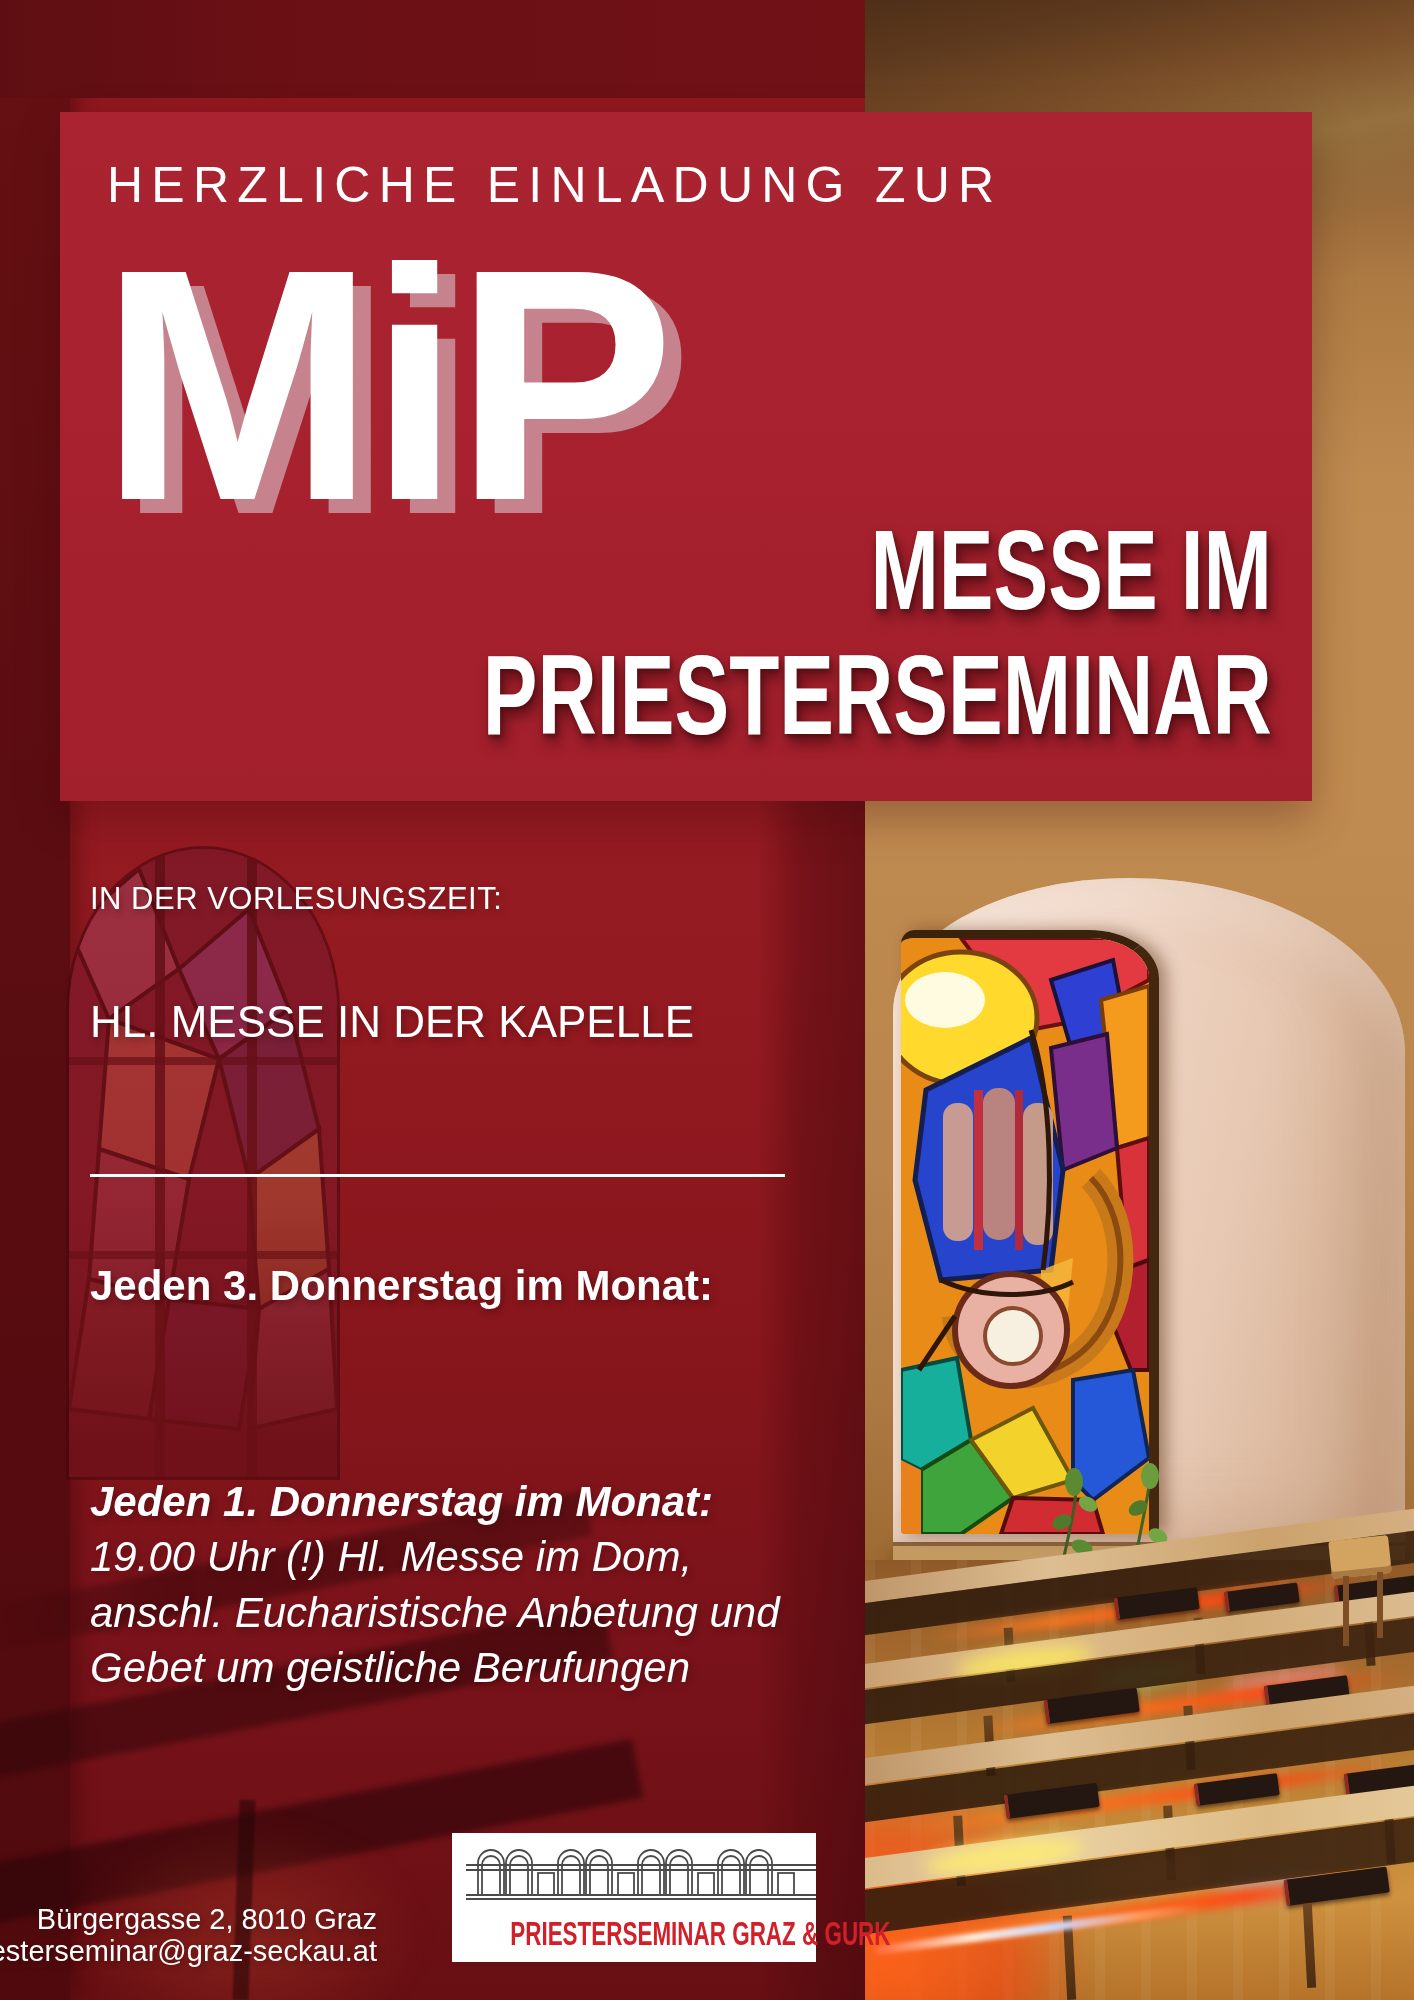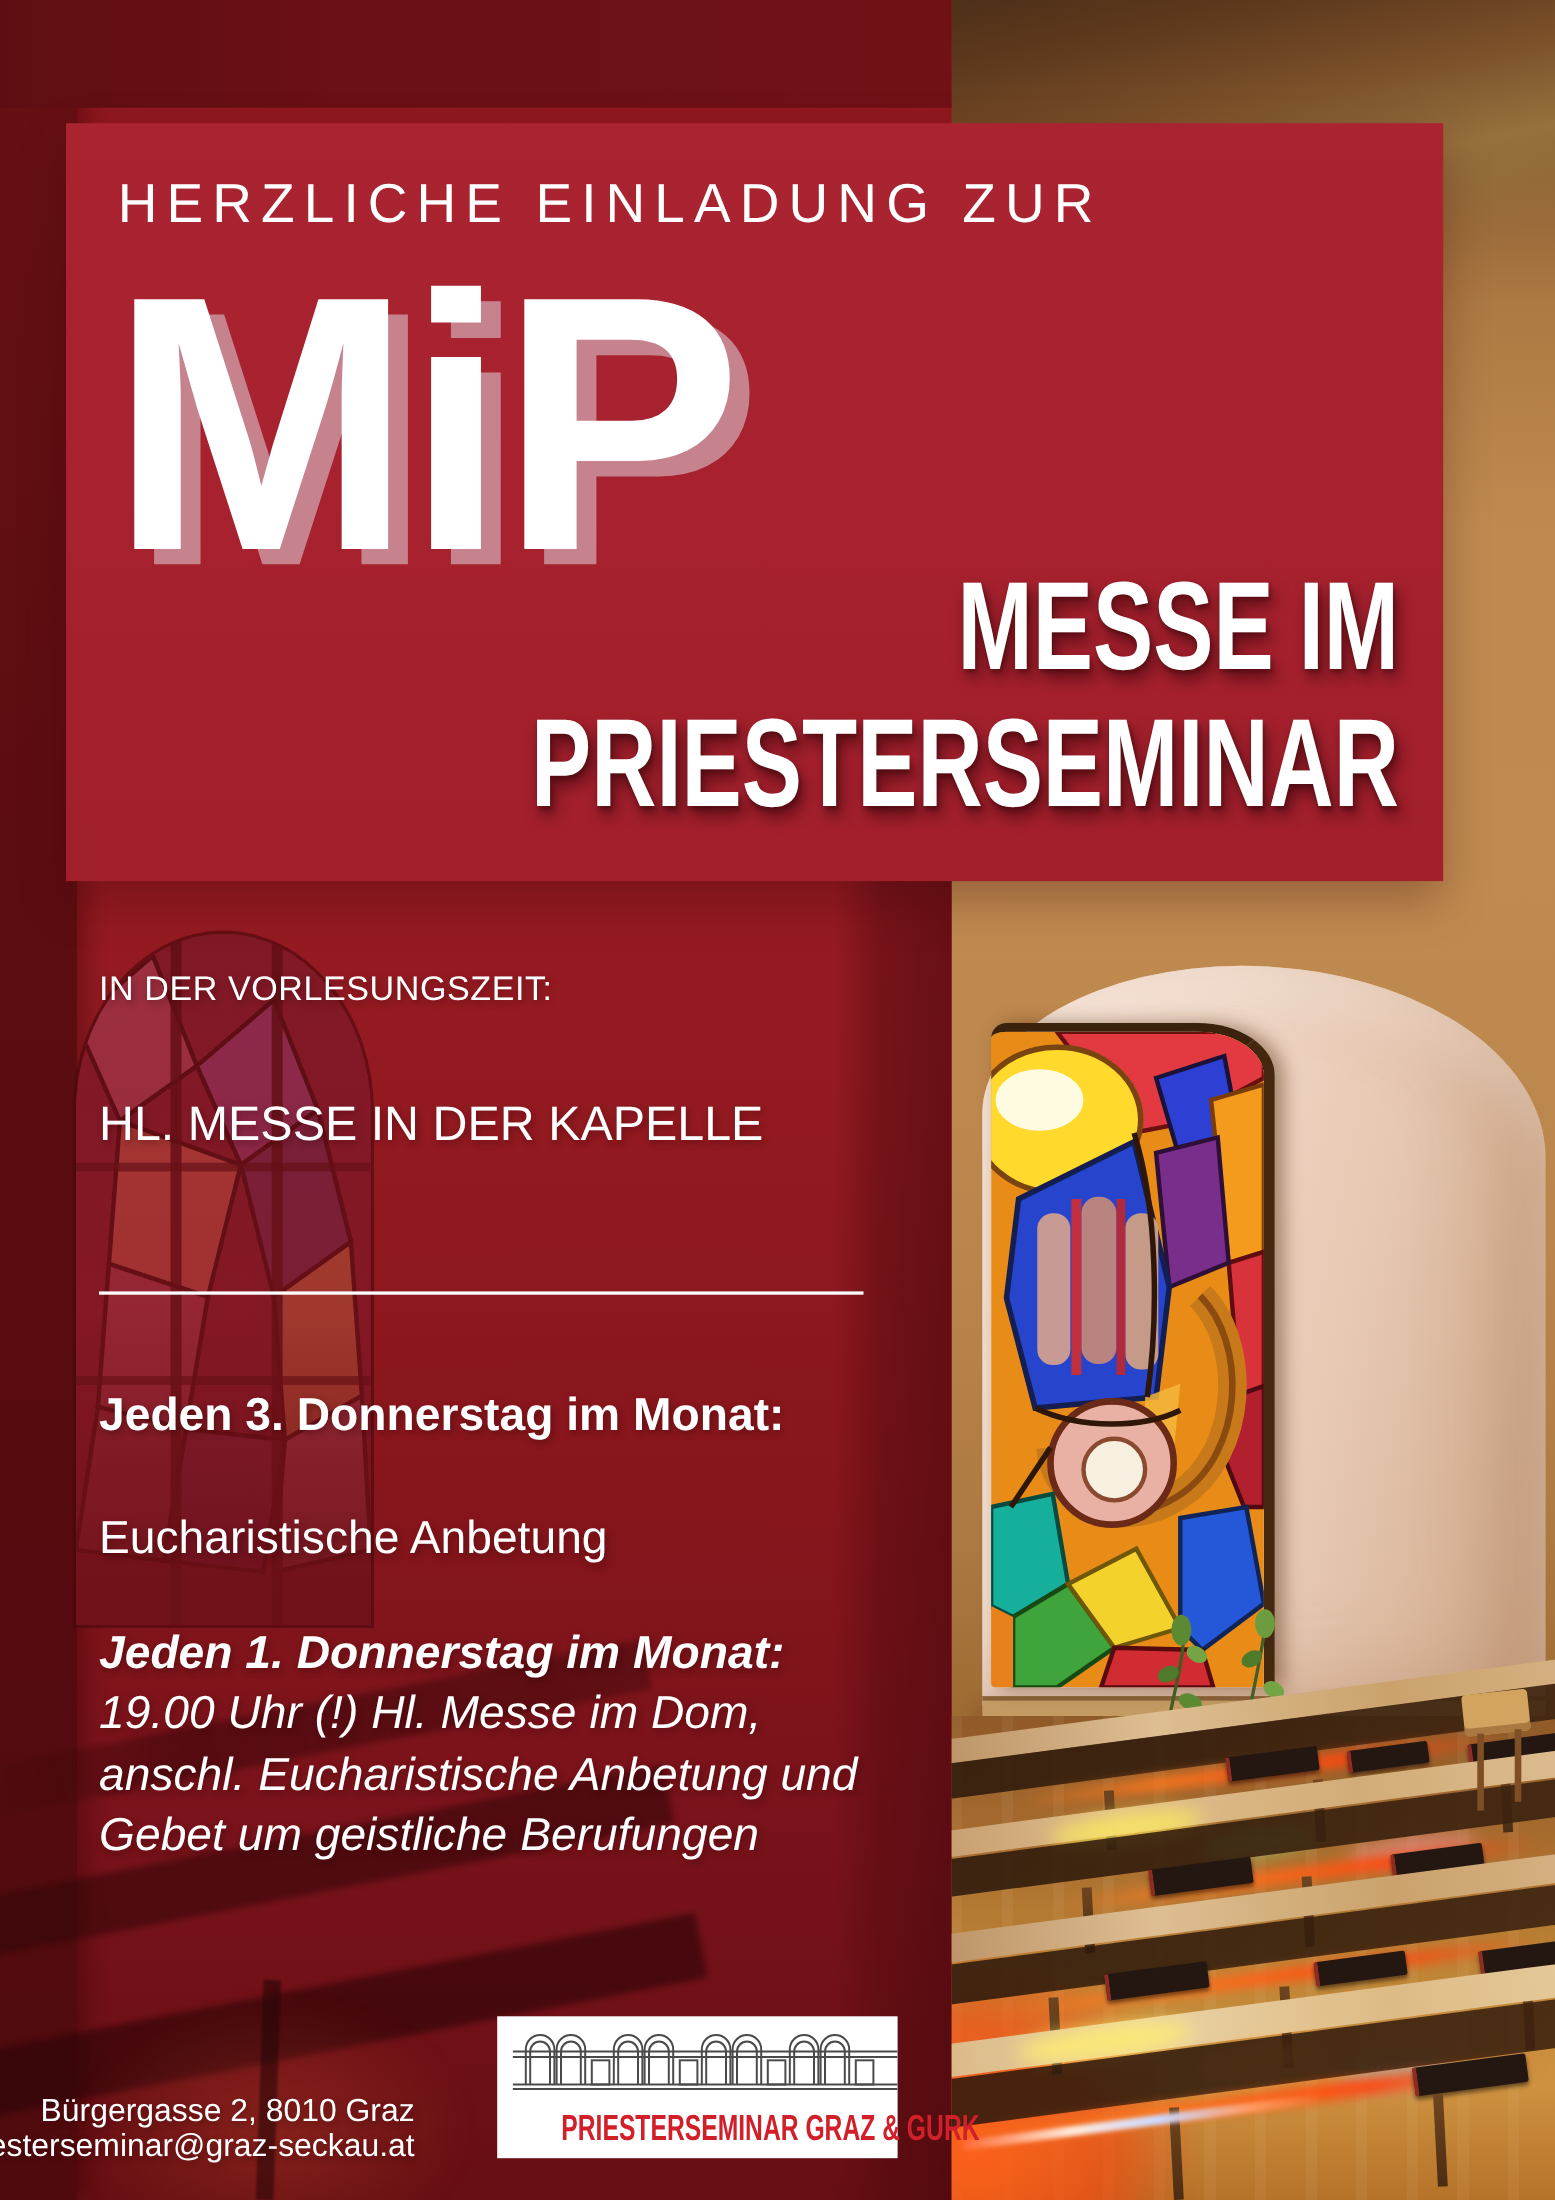--- a/index.html
+++ b/index.html
@@ -256,21 +256,20 @@
       <div>MESSE IM</div>
       <div>PRIESTERSEMINAR</div>
     </div>
   </div>
 
   <div class="txt t-intro">IN DER VORLESUNGSZEIT:</div>
   <div class="txt t-place1">HL. MESSE IN DER KAPELLE</div>
   <div class="divider"></div>
 
   <div class="txt t-h m3h">Jeden 3. Donnerstag im Monat:</div>
-  <div class="txt t-b m3l2">Eucharistische Anbetung</div>
 
   <div class="txt t-h m1h">Jeden 1. Donnerstag im Monat:</div>
   <div class="txt t-i m1l1">19.00 Uhr (!) Hl. Messe im Dom,</div>
   <div class="txt t-i m1l2">anschl. Eucharistische Anbetung und</div>
   <div class="txt t-i m1l3">Gebet um geistliche Berufungen</div>
 
   <div class="txt addr addr1">Bürgergasse 2, 8010 Graz</div>
   <div class="txt addr addr2">priesterseminar@graz-seckau.at</div>
 
   <div class="logo-box">

